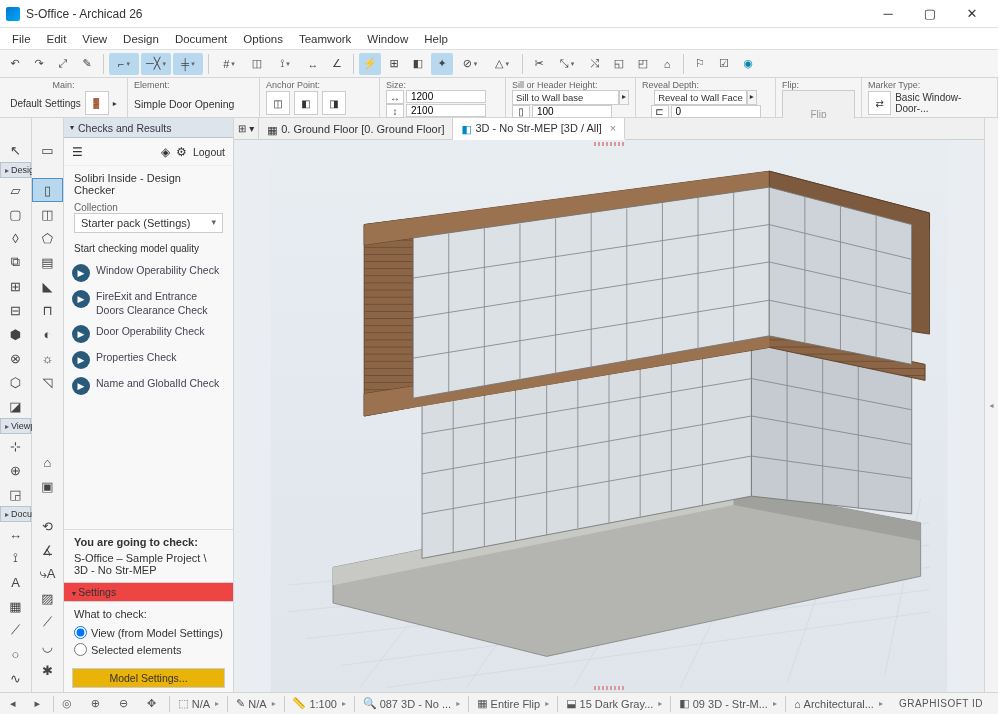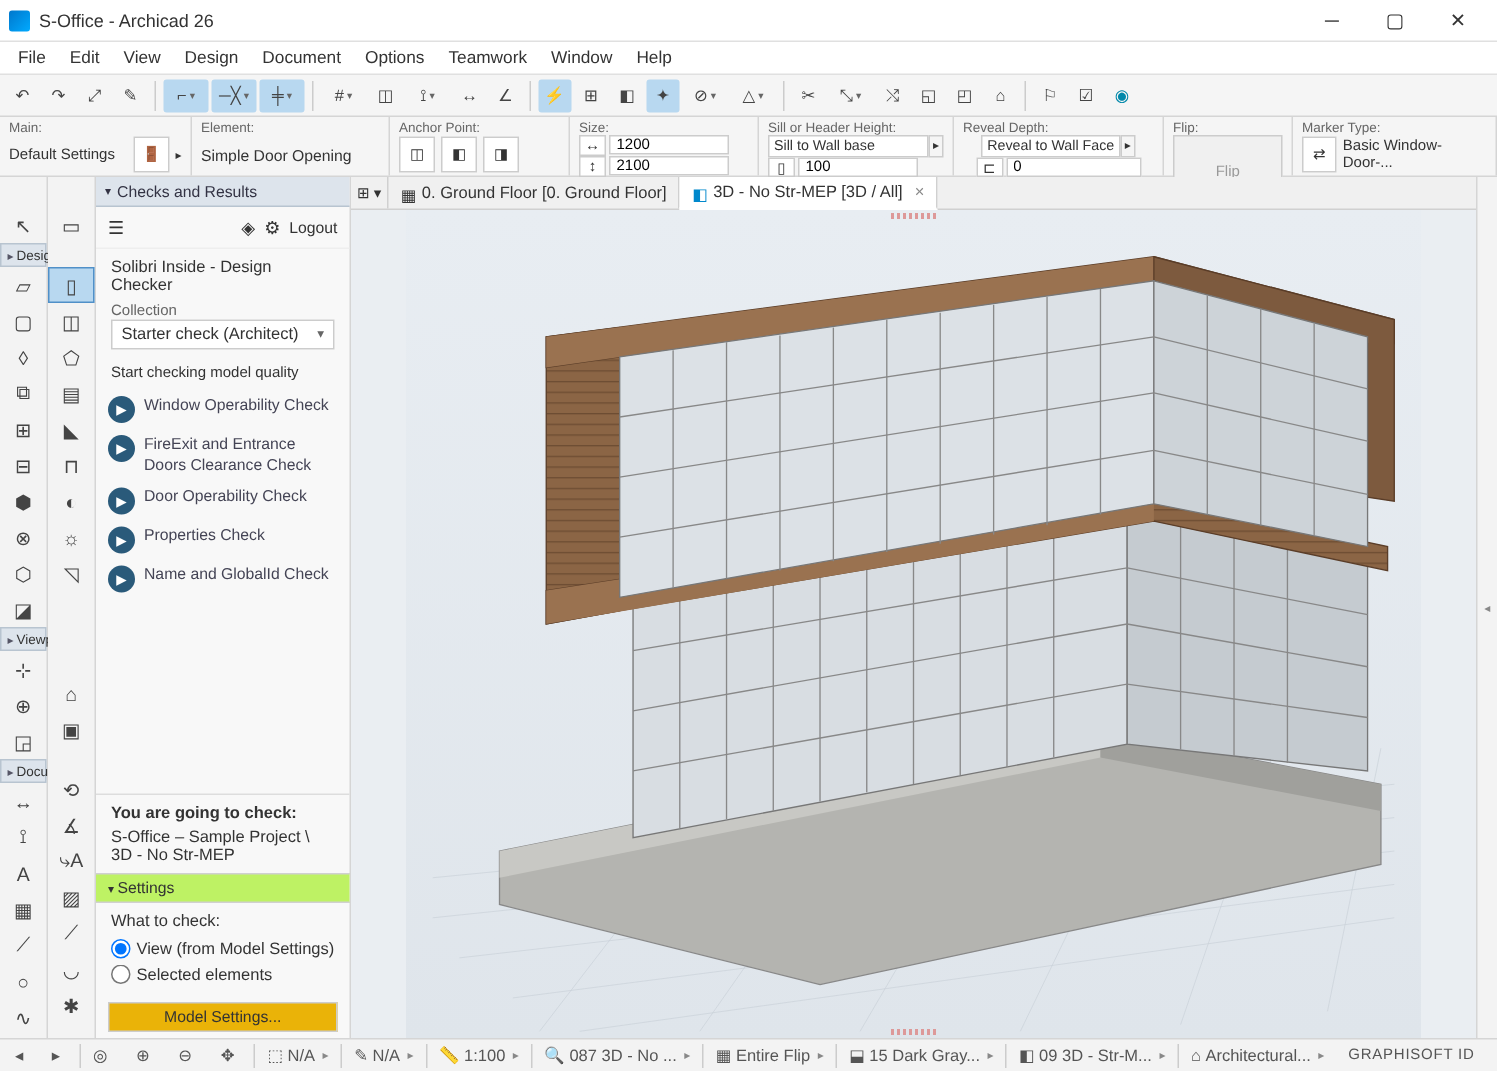--- a/index.html
+++ b/index.html
@@ -41,21 +41,21 @@
 .checkpanel .sect .sub{font-size:10px; color:#666; margin-top:6px;}
 .selectbox{ width:100%; border:1px solid #ccc; background:#fff; padding:3px 6px; font-size:10.5px; display:flex; justify-content:space-between; cursor:pointer;}
 .selectbox::after{content:'▾'; font-size:9px; color:#666;}
 .checklist{ padding:0 8px;}
 .checkitem{ display:flex; align-items:flex-start; gap:6px; padding:4px 0; cursor:pointer;}
 .checkitem .play{ width:18px; height:18px; border-radius:50%; background:#2a5a7a; color:#fff; display:flex; align-items:center; justify-content:center; font-size:9px; flex-shrink:0;}
 .checkitem .txt{ font-size:10.5px; color:#445; line-height:1.3;}
 .checkpanel .filler{flex:1;}
 .checkpanel .footarea{border-top:1px solid #ddd; padding:6px 10px; font-size:10px;}
 .checkpanel .footarea .bold{font-weight:600; margin-bottom:4px;}
-.checkpanel .settings-hdr{ background:#bef264; padding:3px 8px; font-size:10.5px; border-top:1px solid #d0d0d0; border-bottom:1px solid #d0d0d0;}
+.checkpanel .settings-hdr{ background:#ef4444; padding:3px 8px; font-size:10.5px; border-top:1px solid #d0d0d0; border-bottom:1px solid #d0d0d0;}
 .checkpanel .settings-hdr::before{content:'▾ '; font-size:8px;}
 .checkpanel .settings-body{padding:6px 10px; font-size:10px;}
 .checkpanel .settings-body label{display:flex; align-items:center; gap:4px; padding:2px 0;}
 .modelbtn{ margin:4px 8px; padding:3px; text-align:center; border:1px solid #ccc; background:#eab308; cursor:pointer; font-size:10.5px;}
 .viewcol{ flex:1; display:flex; flex-direction:column; min-width:0;}
 .tabbar{ height:22px; background:#f0f0f0; border-bottom:1px solid #d0d0d0; display:flex; align-items:stretch;}
 .tabbar .tmisc{display:flex; align-items:center; padding:0 4px; border-right:1px solid #d0d0d0; font-size:10px; gap:2px; cursor:pointer;}
 .tab{ display:flex; align-items:center; padding:0 8px; border-right:1px solid #d0d0d0; font-size:10.5px; cursor:pointer; gap:4px;}
 .tab.active{background:#fff; border-bottom:2px solid #fff; margin-bottom:-1px;}
 .tab .tic{width:10px;height:10px; display:inline-block;}
@@ -125,21 +125,21 @@
   <div class="tbtn">◱</div>
   <div class="tbtn">◰</div>
   <div class="tbtn">⌂</div>
   <div class="tdiv"></div>
   <div class="tbtn">⚐</div>
   <div class="tbtn">☑</div>
   <div class="tbtn" style="color:#08a;">◉</div>
 </div>
 
 <div class="infobar">
-  <div class="infogroup" style="width:128px;">
+  <div class="infogroup" style="width:128px;align-items:center;">
     <div class="lbl">Main:</div>
     <div class="ctrl">
       <span style="font-size:10px;">Default Settings</span>
       <div class="sbtn" style="margin-left:auto;">🚪</div>
       <span style="font-size:8px;">▸</span>
     </div>
   </div>
   <div class="infogroup" style="width:132px;">
     <div class="lbl">Element:</div>
     <div class="ctrl">
@@ -271,21 +271,21 @@
       <div>☰</div>
       <div class="sp"></div>
       <div>◈</div>
       <div>⚙</div>
       <div style="font-size:10.5px;">Logout</div>
     </div>
     <div class="sect">
       <div class="ttl" style="font-size:11px;">Solibri Inside - Design Checker</div>
       <div class="sub">Collection</div>
       <div class="selectbox">
-          <span>Starter check (Architect)</span>
+          <span>Starter pack (Settings)</span>
         </div>
       <div class="sub" style="margin-top:10px;color:#333;">Start checking model quality</div>
     </div>
     <div class="checklist">
       <div class="checkitem">
           <div class="play">▶</div>
           <div class="txt">Window Operability Check</div>
         </div>
       <div class="checkitem">
           <div class="play">▶</div>

